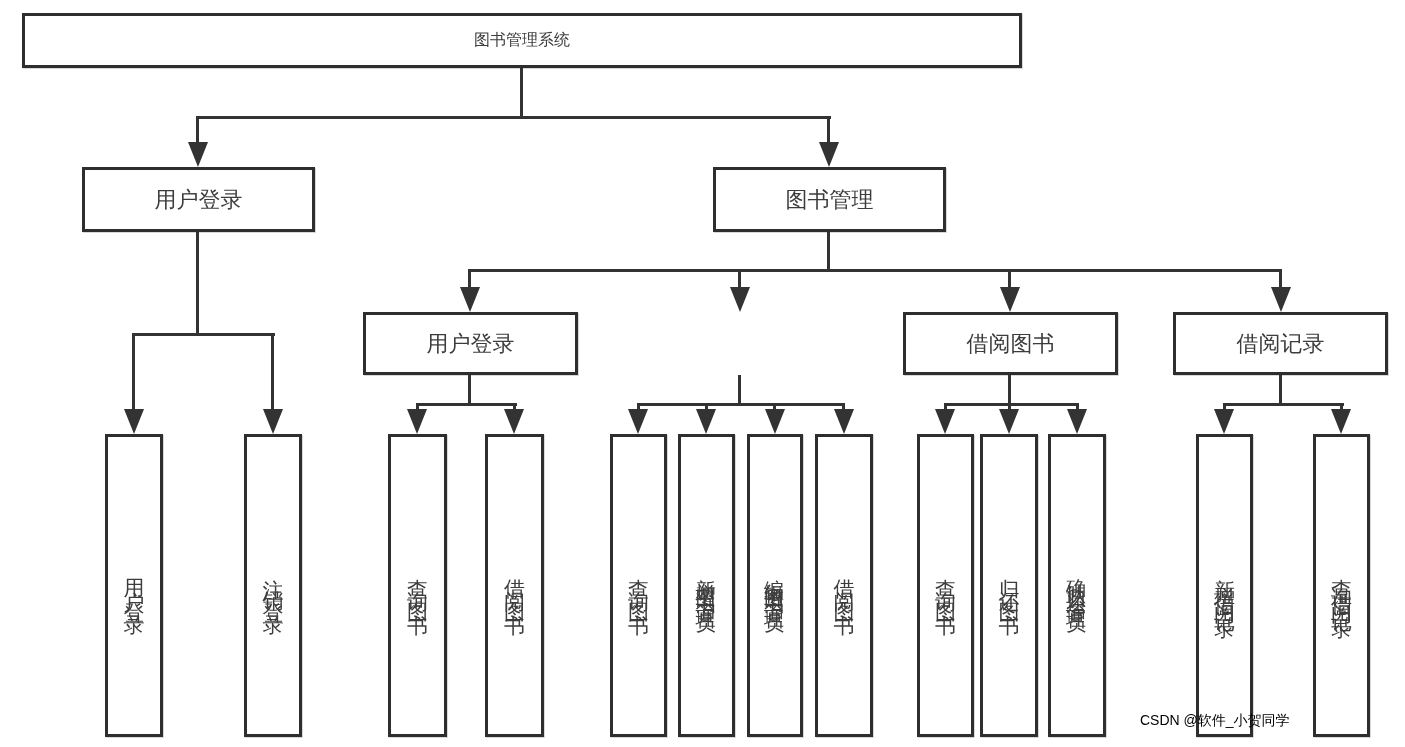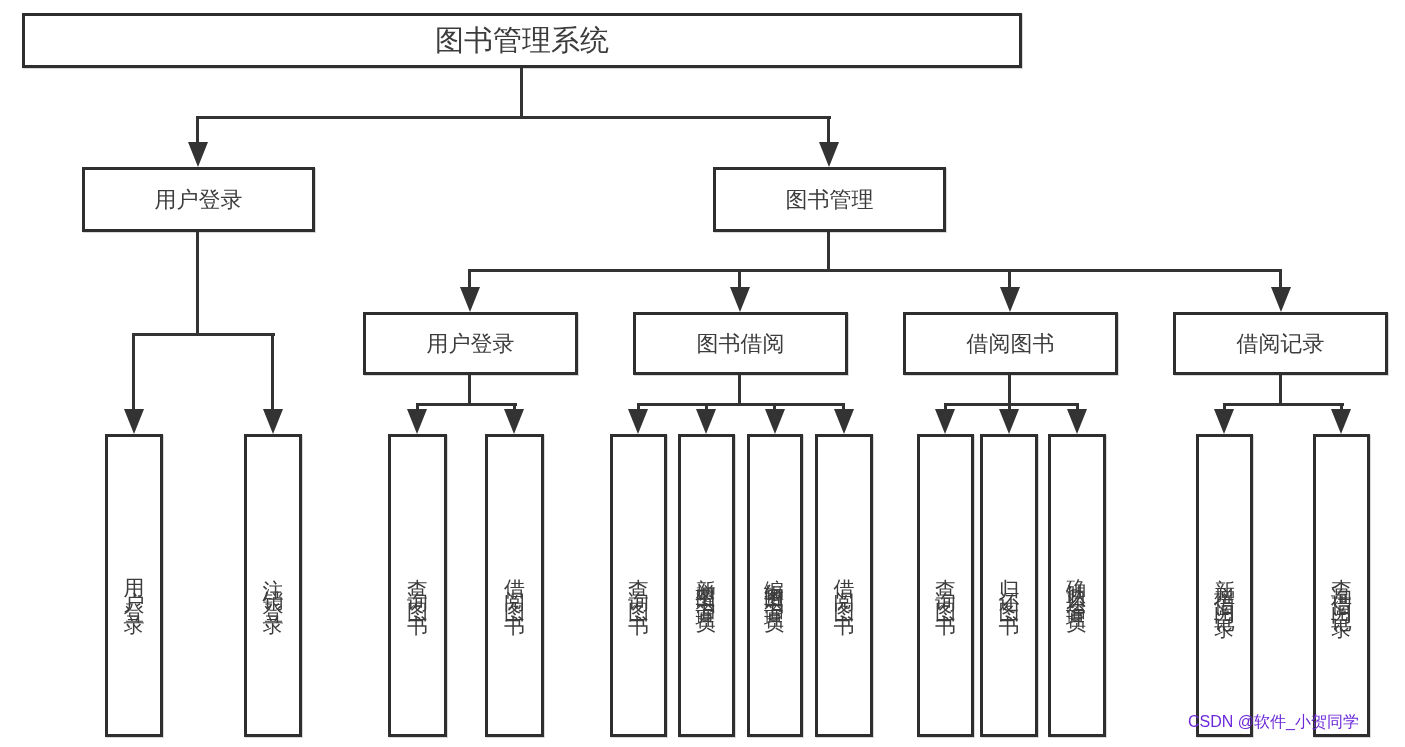--- a/index.html
+++ b/index.html
@@ -17,59 +17,58 @@
     border: 3px solid #2e2e2e;
     background: #ffffff;
     display: flex;
     align-items: center;
     justify-content: center;
     color: #3c3c3c;
     font-size: 22px;
     text-align: center;
     box-shadow: 1px 1px 0 rgba(0,0,0,0.15);
   }
-  .node.root { font-size: 29px; }
+  .node.root { font-size: 16px; }
   .leaf {
     writing-mode: vertical-lr;
     text-orientation: mixed;
     letter-spacing: 12px;
     font-size: 21px;
   }
   .leaf.mid  { letter-spacing: 8px; }
   .leaf.long { letter-spacing: 5px; font-size: 20px; }
   .hline { position: absolute; height: 3px; background: #333333; }
   .vline { position: absolute; width: 3px; background: #333333; }
   .arrow {
     position: absolute;
     width: 0; height: 0;
     border-left: 10px solid transparent;
     border-right: 10px solid transparent;
     border-top: 25px solid #333333;
   }
   .watermark {
     position: absolute;
-    left: 1188px;
+    left: 1140px;
     top: 712px;
-    font-size: 16px;
-    color: #6d28d9;
+    font-size: 14px;
+    color: #000000;
     white-space: nowrap;
   }
 </style>
 </head>
 <body>
 
 <div class="canvas">
 
   <div class="node root" style="left:22px; top:13px; width:1000px; height:55px;">图书管理系统</div>
 
   <div class="node" style="left:82px; top:167px; width:233px; height:65px;">用户登录</div>
   <div class="node" style="left:713px; top:167px; width:233px; height:65px;">图书管理</div>
 
   <div class="node" style="left:363px; top:312px; width:215px; height:63px;">用户登录</div>
-  <div class="node" style="left:633px; top:312px; width:215px; height:63px;">图书借阅</div>
   <div class="node" style="left:903px; top:312px; width:215px; height:63px;">借阅图书</div>
   <div class="node" style="left:1173px; top:312px; width:215px; height:63px;">借阅记录</div>
 
   <div class="node leaf" style="left:105px; top:434px; width:58px; height:303px;">用户登录</div>
   <div class="node leaf" style="left:244px; top:434px; width:58px; height:303px;">注销登录</div>
 
   <div class="node leaf" style="left:388px; top:434px; width:59px; height:303px;">查询图书</div>
   <div class="node leaf" style="left:485px; top:434px; width:59px; height:303px;">借阅图书</div>
 
   <div class="node leaf" style="left:610px; top:434px; width:57px; height:303px;">查询图书</div>

